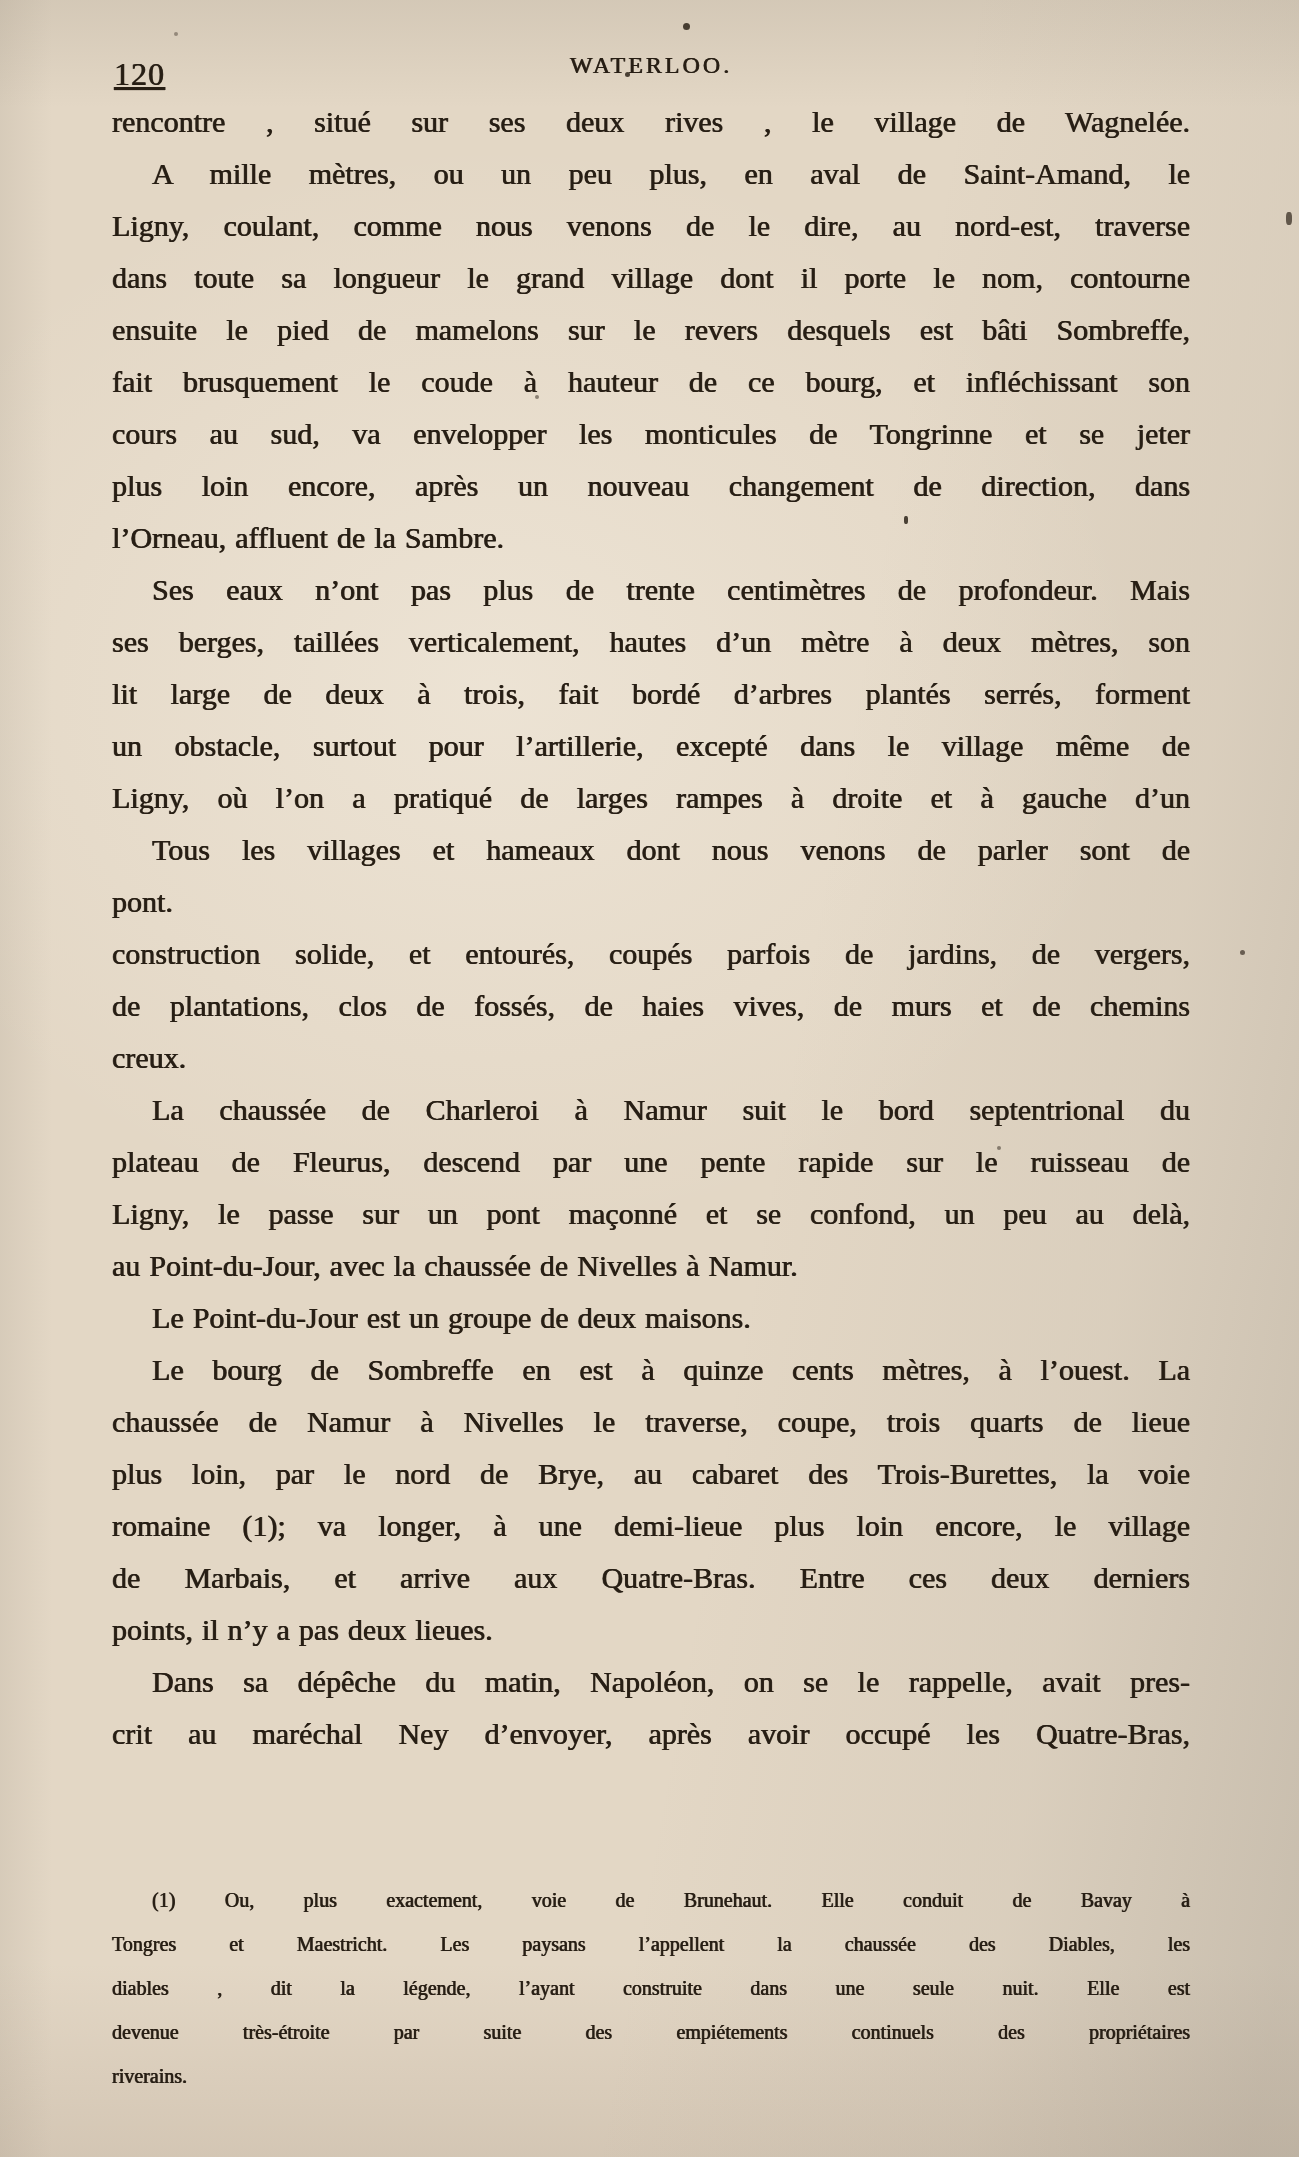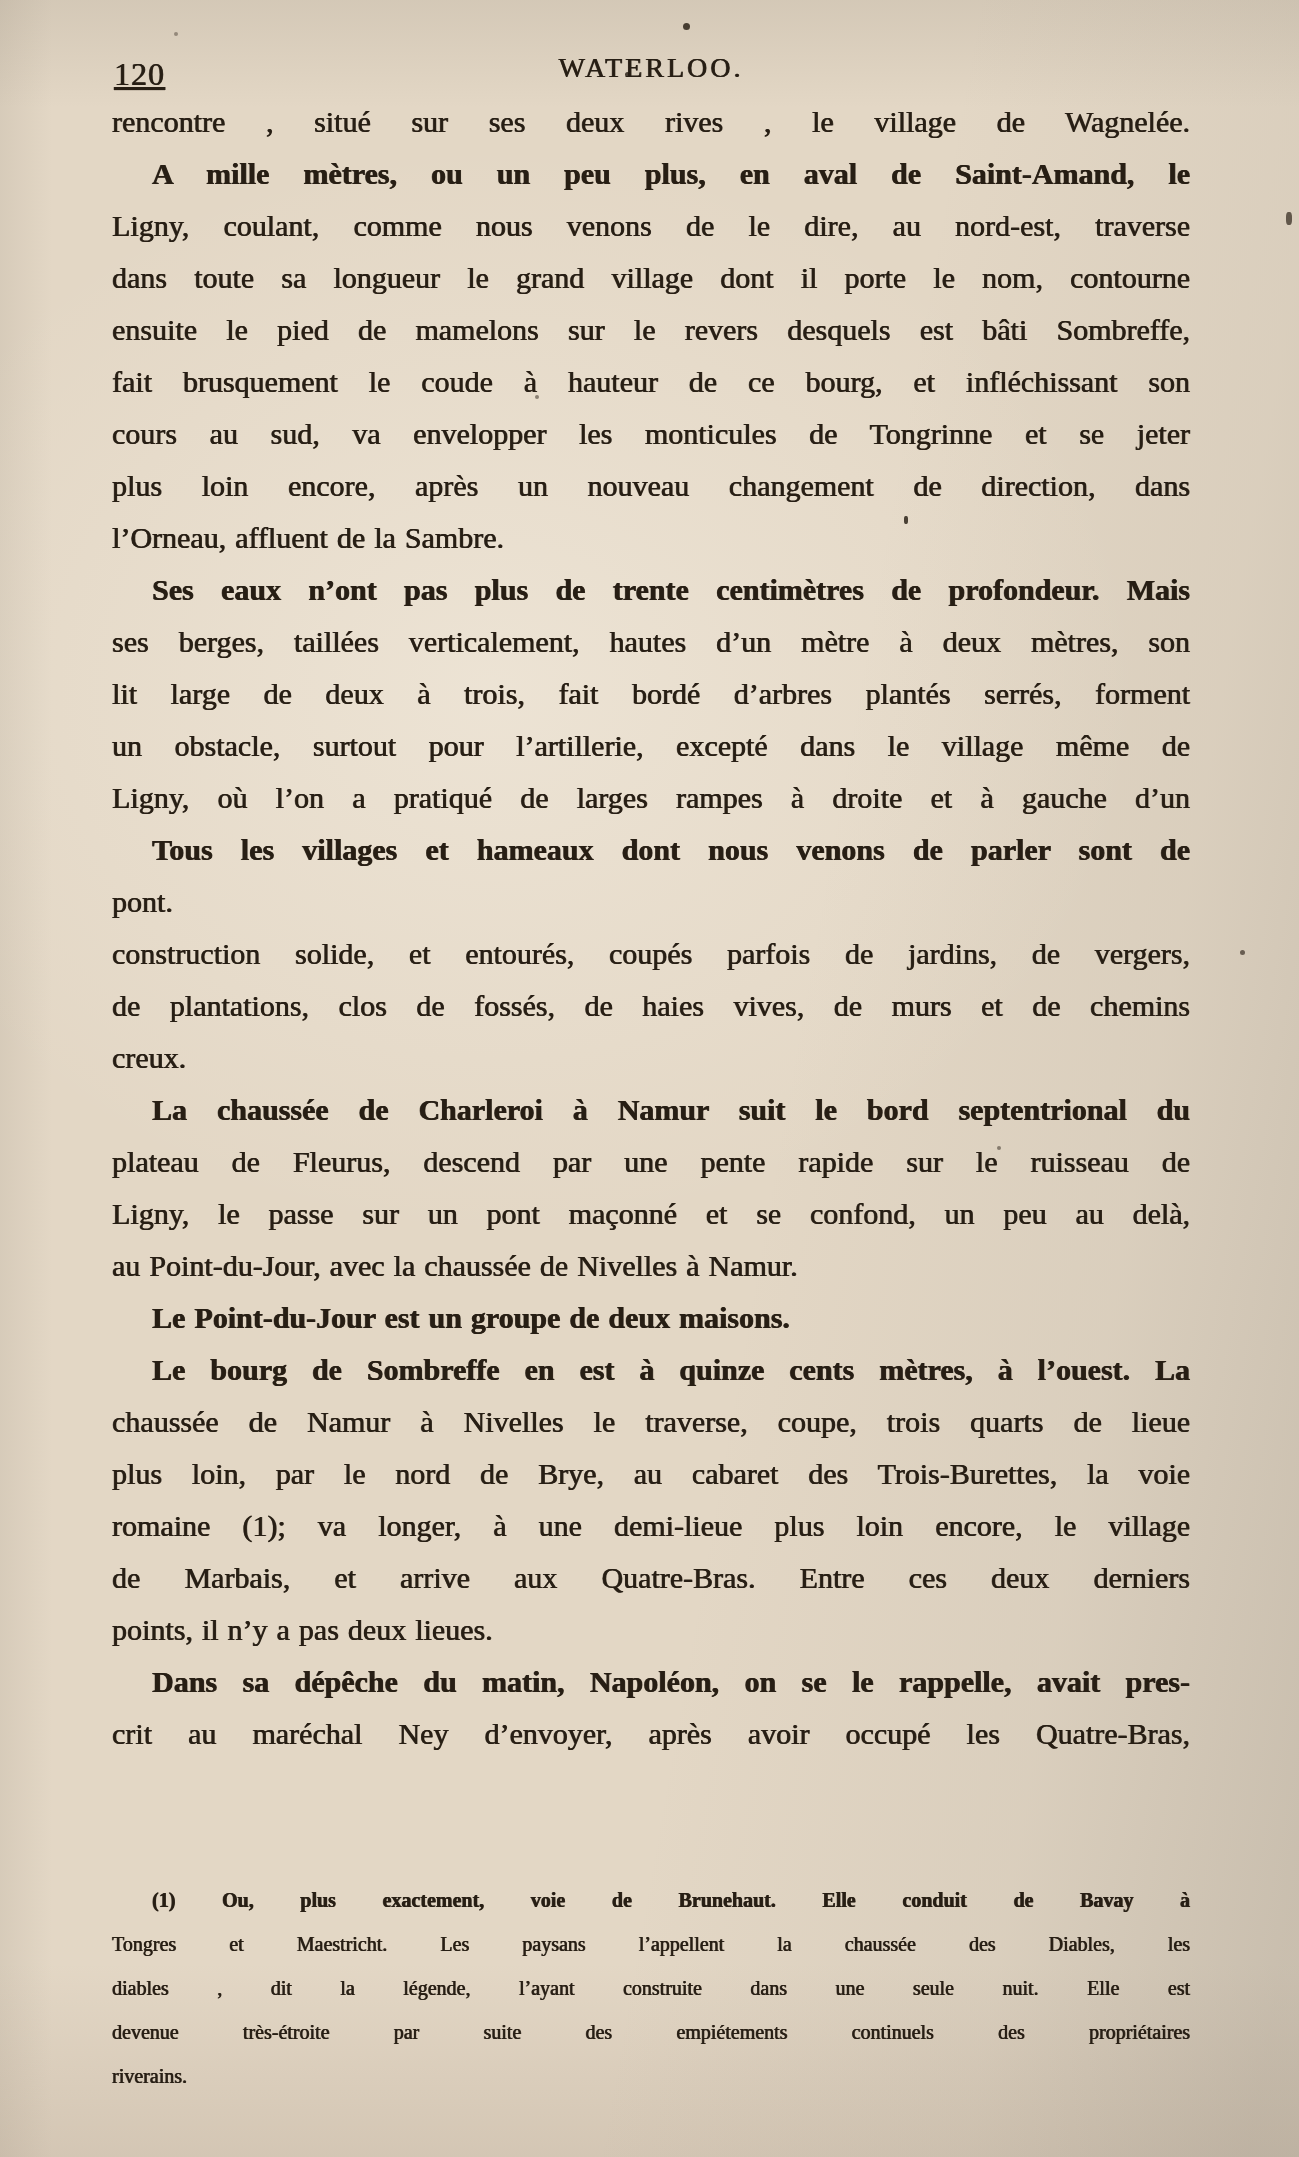--- a/index.html
+++ b/index.html
@@ -26,33 +26,33 @@
     text-shadow: 0.55px 0 0 rgba(39,30,20,0.85), -0.4px 0 0 rgba(39,30,20,0.55), 0 0.4px 0 rgba(39,30,20,0.35);
   }
 
   .header-row { top:52px; height:50px; text-align:center; }
   .folio {
     position:absolute; left:2px; top:4px;
     font-size:32px; letter-spacing:1px;text-decoration:underline;
   }
   .running-title {
     display:inline-block;
-    font-size:28px; letter-spacing:3px;
+    font-size:24px; letter-spacing:3px;
   }
 
   .body-block { top:96px; }
   .line {
     text-align:justify;
     text-align-last:justify;
     word-spacing:1.5px;
     white-space:normal;
   }
   .body-block .line { font-size:30px; line-height:52px; }
   .footnote-block .line { font-size:20px; line-height:44px; }
-  .line.indent { text-indent:40px;font-weight:bold; }
+  .line.indent { text-indent:40px; }
   .line.endline { text-align-last:left; }
 
   .footnote-block { top:1878px; }
 
   .speck { position:absolute; background:#2e241a; border-radius:50%; opacity:0.85; }
 </style>
 </head>
 <body>
 
 <div class="page">

